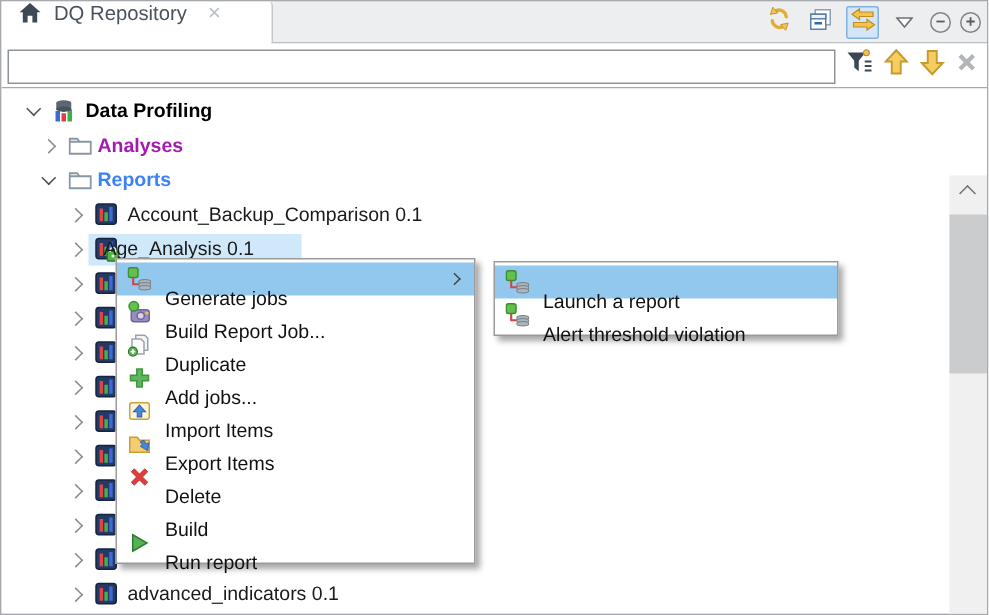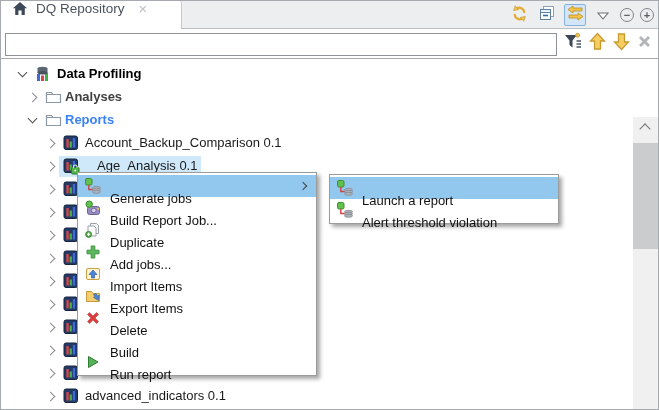--- a/index.html
+++ b/index.html
@@ -24,21 +24,21 @@
 
   
   .tree{position:absolute;left:0;top:58px;width:657px;height:350px;background:#fff;}
   .trow{position:absolute;left:0;width:630px;height:23px;}
   .chv{position:absolute;top:8px;width:6px;height:6px;border-right:1.6px solid #8b8b8b;border-bottom:1.6px solid #8b8b8b;}
   .chv.r{transform:rotate(-45deg);}
   .chv.d{border-color:#4f4f4f;transform:rotate(45deg);top:6px;}
   .ticon{position:absolute;top:3px;width:16px;height:16px;}
   .tlabel{position:absolute;top:3px;font-size:13px;color:#1a1a1a;white-space:nowrap;}
   .tlabel.b0{font-weight:bold;color:#000;}
-  .tlabel.b1a{font-weight:bold;color:#404040;}
+  .tlabel.b1a{font-weight:bold;color:#a21caf;}
   .tlabel.b1b{font-weight:bold;color:#3b82f6;}
   .selbg{position:absolute;left:58px;top:1px;width:142px;height:21px;background:#cfe9fb;}
 
   
   .vscroll{position:absolute;right:0;top:58px;width:25px;height:350px;background:#f0f0f1;}
   .vthumb{position:absolute;left:0;top:26px;width:25px;height:106px;background:#cbcccd;}
   .schv{position:absolute;left:8px;width:7px;height:7px;border-right:1.8px solid #6e7276;border-bottom:1.8px solid #6e7276;}
   .schv.up{top:8px;transform:rotate(-135deg);}
 
   
@@ -195,21 +195,21 @@
         <svg width="17" height="17" viewBox="0 0 17 17">
           <rect x="1" y="1" width="13.5" height="13.5" rx="2" fill="#243a66" stroke="#16243f"></rect>
           <rect x="3.4" y="4" width="2.3" height="8.5" fill="#e04545"></rect>
           <rect x="6.6" y="6.5" width="2.3" height="6" fill="#46b14c"></rect>
           <rect x="9.8" y="3" width="2.3" height="9.5" fill="#3e6ad8"></rect>
           <rect x="8.5" y="9.5" width="7.5" height="6.5" rx="1" fill="#52b446" stroke="#2c7a2f"></rect>
           <path d="M10.5 10 v-1.2 a1.8 1.8 0 0 1 3.6 0 V10" fill="none" stroke="#d9f0d2" stroke-width="1.1"></path>
           <circle cx="12.3" cy="12.6" r="1" fill="#eaf7e4"></circle>
         </svg>
       </span>
-      <span class="tlabel" style="left:96px">Age_Analysis 0.1</span>
+      <span class="tlabel" style="left:68px">Age_Analysis 0.1</span>
     </div>
 
     <div class="trow" style="top:119px">
         <span class="chv r" style="left:46px"></span>
         <span class="ticon" style="left:62px"><svg width="16" height="16" viewBox="0 0 16 16">
             <rect x="1" y="1" width="13.5" height="13.5" rx="2" fill="#243a66" stroke="#16243f"></rect>
             <rect x="3.4" y="4" width="2.3" height="8.5" fill="#e04545"></rect>
             <rect x="6.6" y="6.5" width="2.3" height="6" fill="#46b14c"></rect>
             <rect x="9.8" y="3" width="2.3" height="9.5" fill="#3e6ad8"></rect>
           </svg></span>

